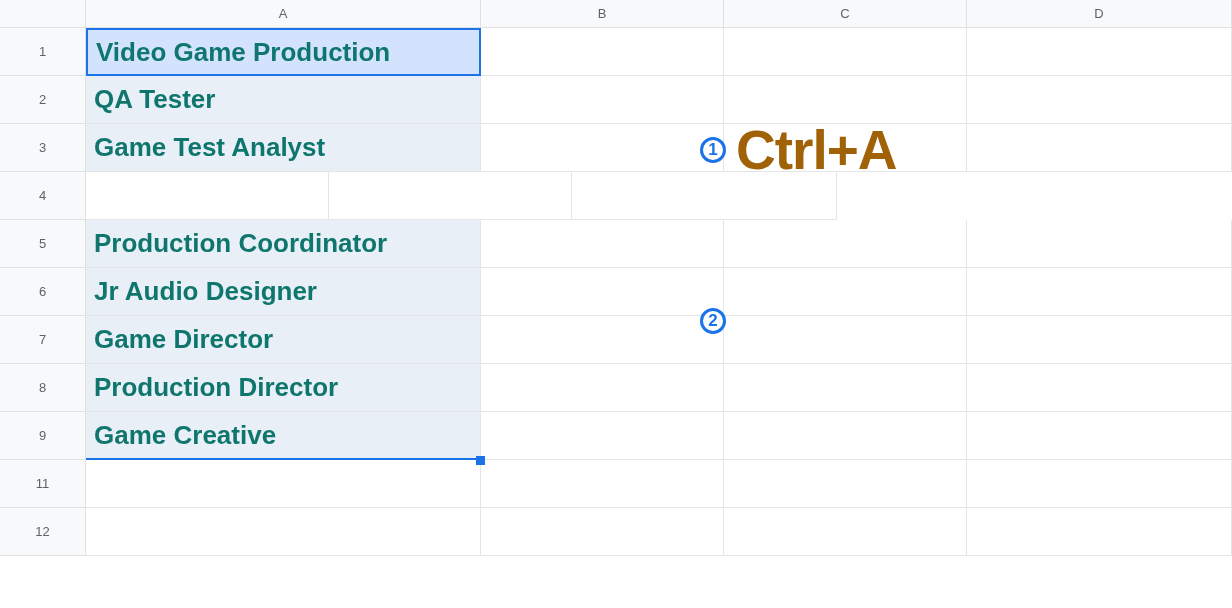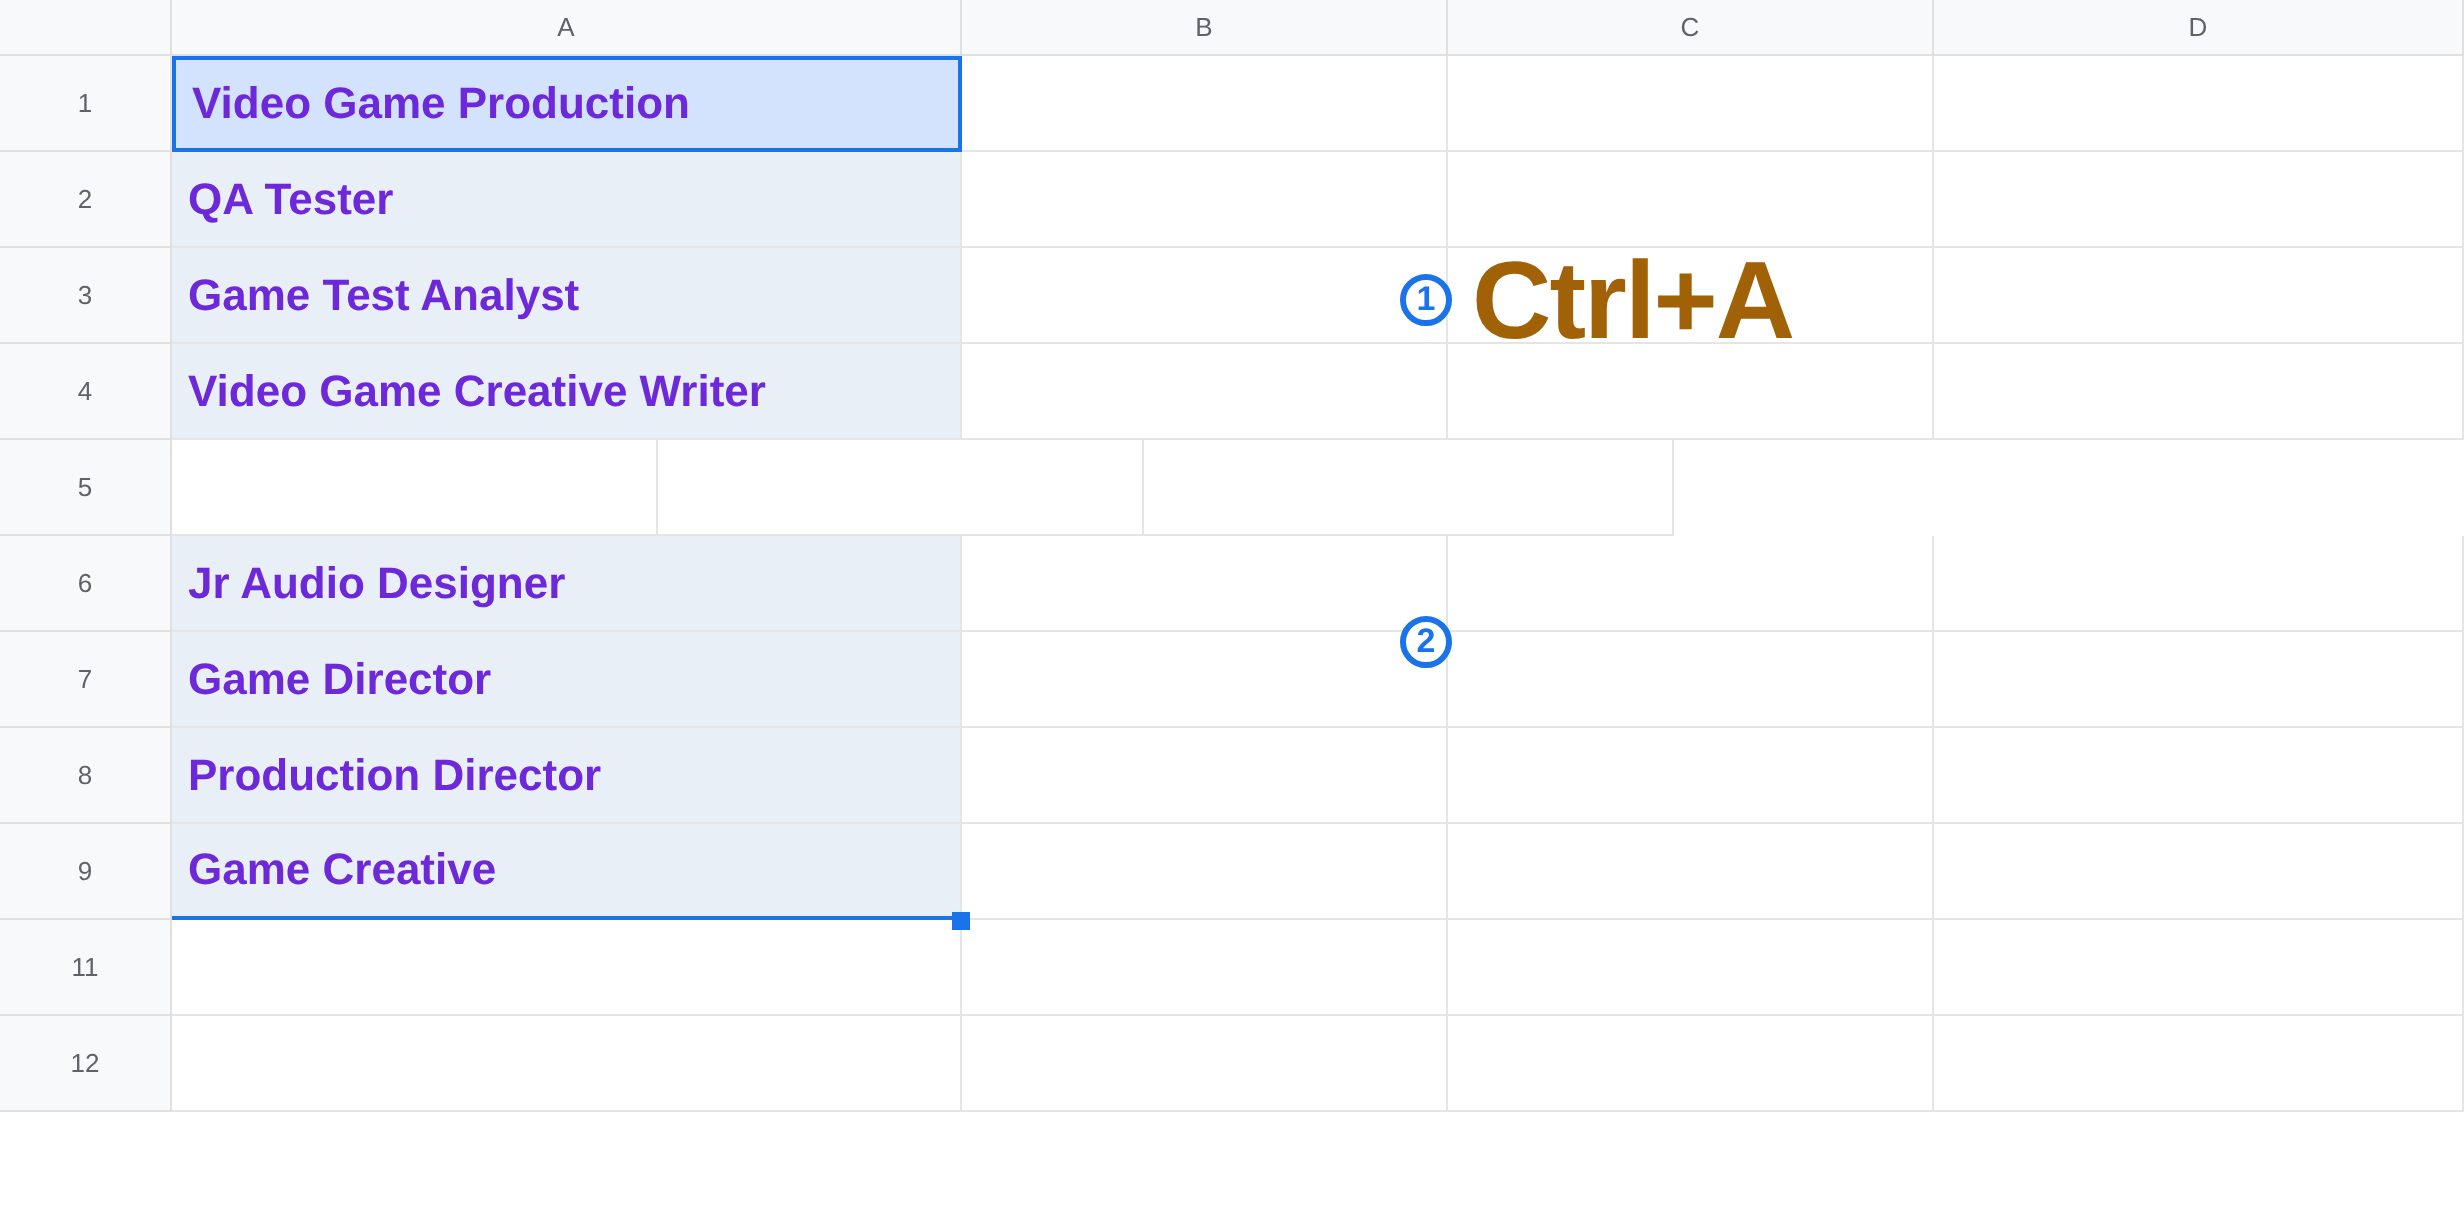--- a/index.html
+++ b/index.html
@@ -64,22 +64,22 @@
       font-size: 13px;
       color: #5f6368;
     }
     .cell {
       height: 100%;
       border-right: 1px solid #e5e5e5;
       border-bottom: 1px solid #e5e5e5;
       display: flex;
       align-items: center;
       padding-left: 8px;
-      font-size: 22px;
-      color: #6d28d9;
+      font-size: 26px;
+      color: #0f766e;
       background: #fff;
     }
     .cell-a { width: 395px; font-weight: bold; }
     .cell-b { width: 243px; }
     .cell-c { width: 243px; }
     .cell-d { width: 265px; }
     .selected-range {
       background: #e8eff7 !important;
     }
     .active-cell {
@@ -173,28 +173,28 @@
   <div class="data-row">
     <div class="row-header">3</div>
     <div class="cell cell-a selected-range">Game Test Analyst</div>
     <div class="cell cell-b"></div>
     <div class="cell cell-c"></div>
     <div class="cell cell-d"></div>
   </div>
 
   <div class="data-row">
     <div class="row-header">4</div>
-    <div class="cell cell-a selected-range">Video Game Creative Writer</div>
     <div class="cell cell-b"></div>
     <div class="cell cell-c"></div>
     <div class="cell cell-d"></div>
   </div>
 
   <div class="data-row">
     <div class="row-header">5</div>
+    <div class="cell cell-a selected-range">Production Coordinator</div>
     <div class="cell cell-b"></div>
     <div class="cell cell-c"></div>
     <div class="cell cell-d"></div>
   </div>
 
   <div class="data-row">
     <div class="row-header">6</div>
     <div class="cell cell-a selected-range">Jr Audio Designer</div>
     <div class="cell cell-b"></div>
     <div class="cell cell-c"></div>

